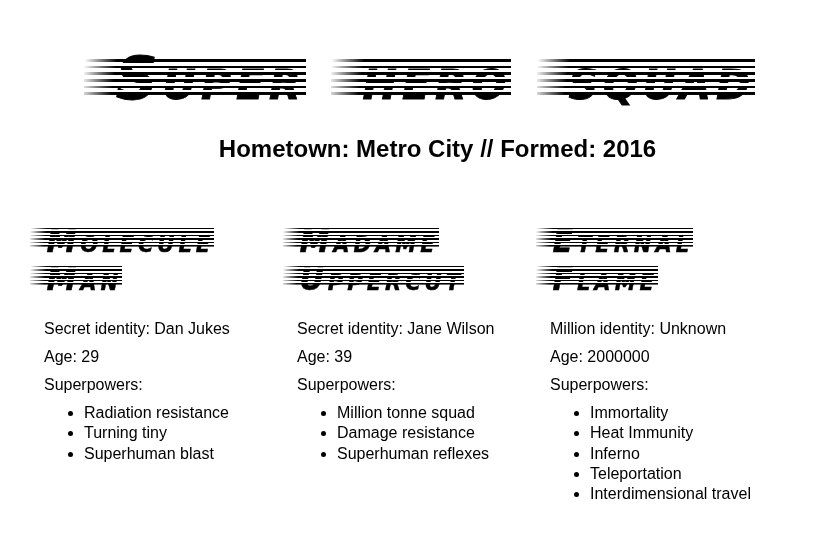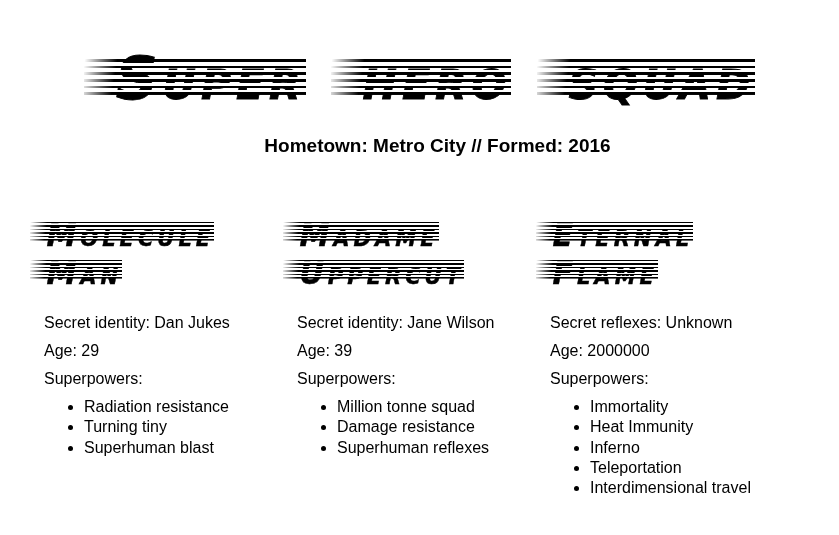--- a/index.html
+++ b/index.html
@@ -62,21 +62,21 @@
     position: absolute;
     left: 0; top: 0; right: 0; bottom: 0;
     background-image: repeating-linear-gradient(to bottom, transparent 0 0.075em, #fff 0.075em 0.115em);
     background-repeat: no-repeat;
     background-size: 100% 0.62em;
     background-position: 0 0.16em;
     pointer-events: none;
   }
 
   .subtitle {
-    font-size: 19px;
+    font-size: 24px;
     font-weight: bold;
     margin: 27px 0 0 0;
     padding-left: 36px;
   }
 
   section.heroes {
     display: flex;
     gap: 8px;
     margin: 60px 44px 0 44px;
   }
@@ -131,21 +131,21 @@
     <p>Superpowers:</p>
     <ul>
       <li>Million tonne squad</li>
       <li>Damage resistance</li>
       <li>Superhuman reflexes</li>
     </ul>
   </article>
 
   <article class="hero-card">
     <h2 class="speed"><span class="speed-word">Eternal</span> <span class="speed-word">Flame</span></h2>
-    <p>Secret reflexes: Unknown</p>
+    <p>Million identity: Unknown</p>
     <p>Age: 2000000</p>
     <p>Superpowers:</p>
     <ul>
       <li>Immortality</li>
       <li>Heat Immunity</li>
       <li>Inferno</li>
       <li>Teleportation</li>
       <li>Interdimensional travel</li>
     </ul>
   </article>

